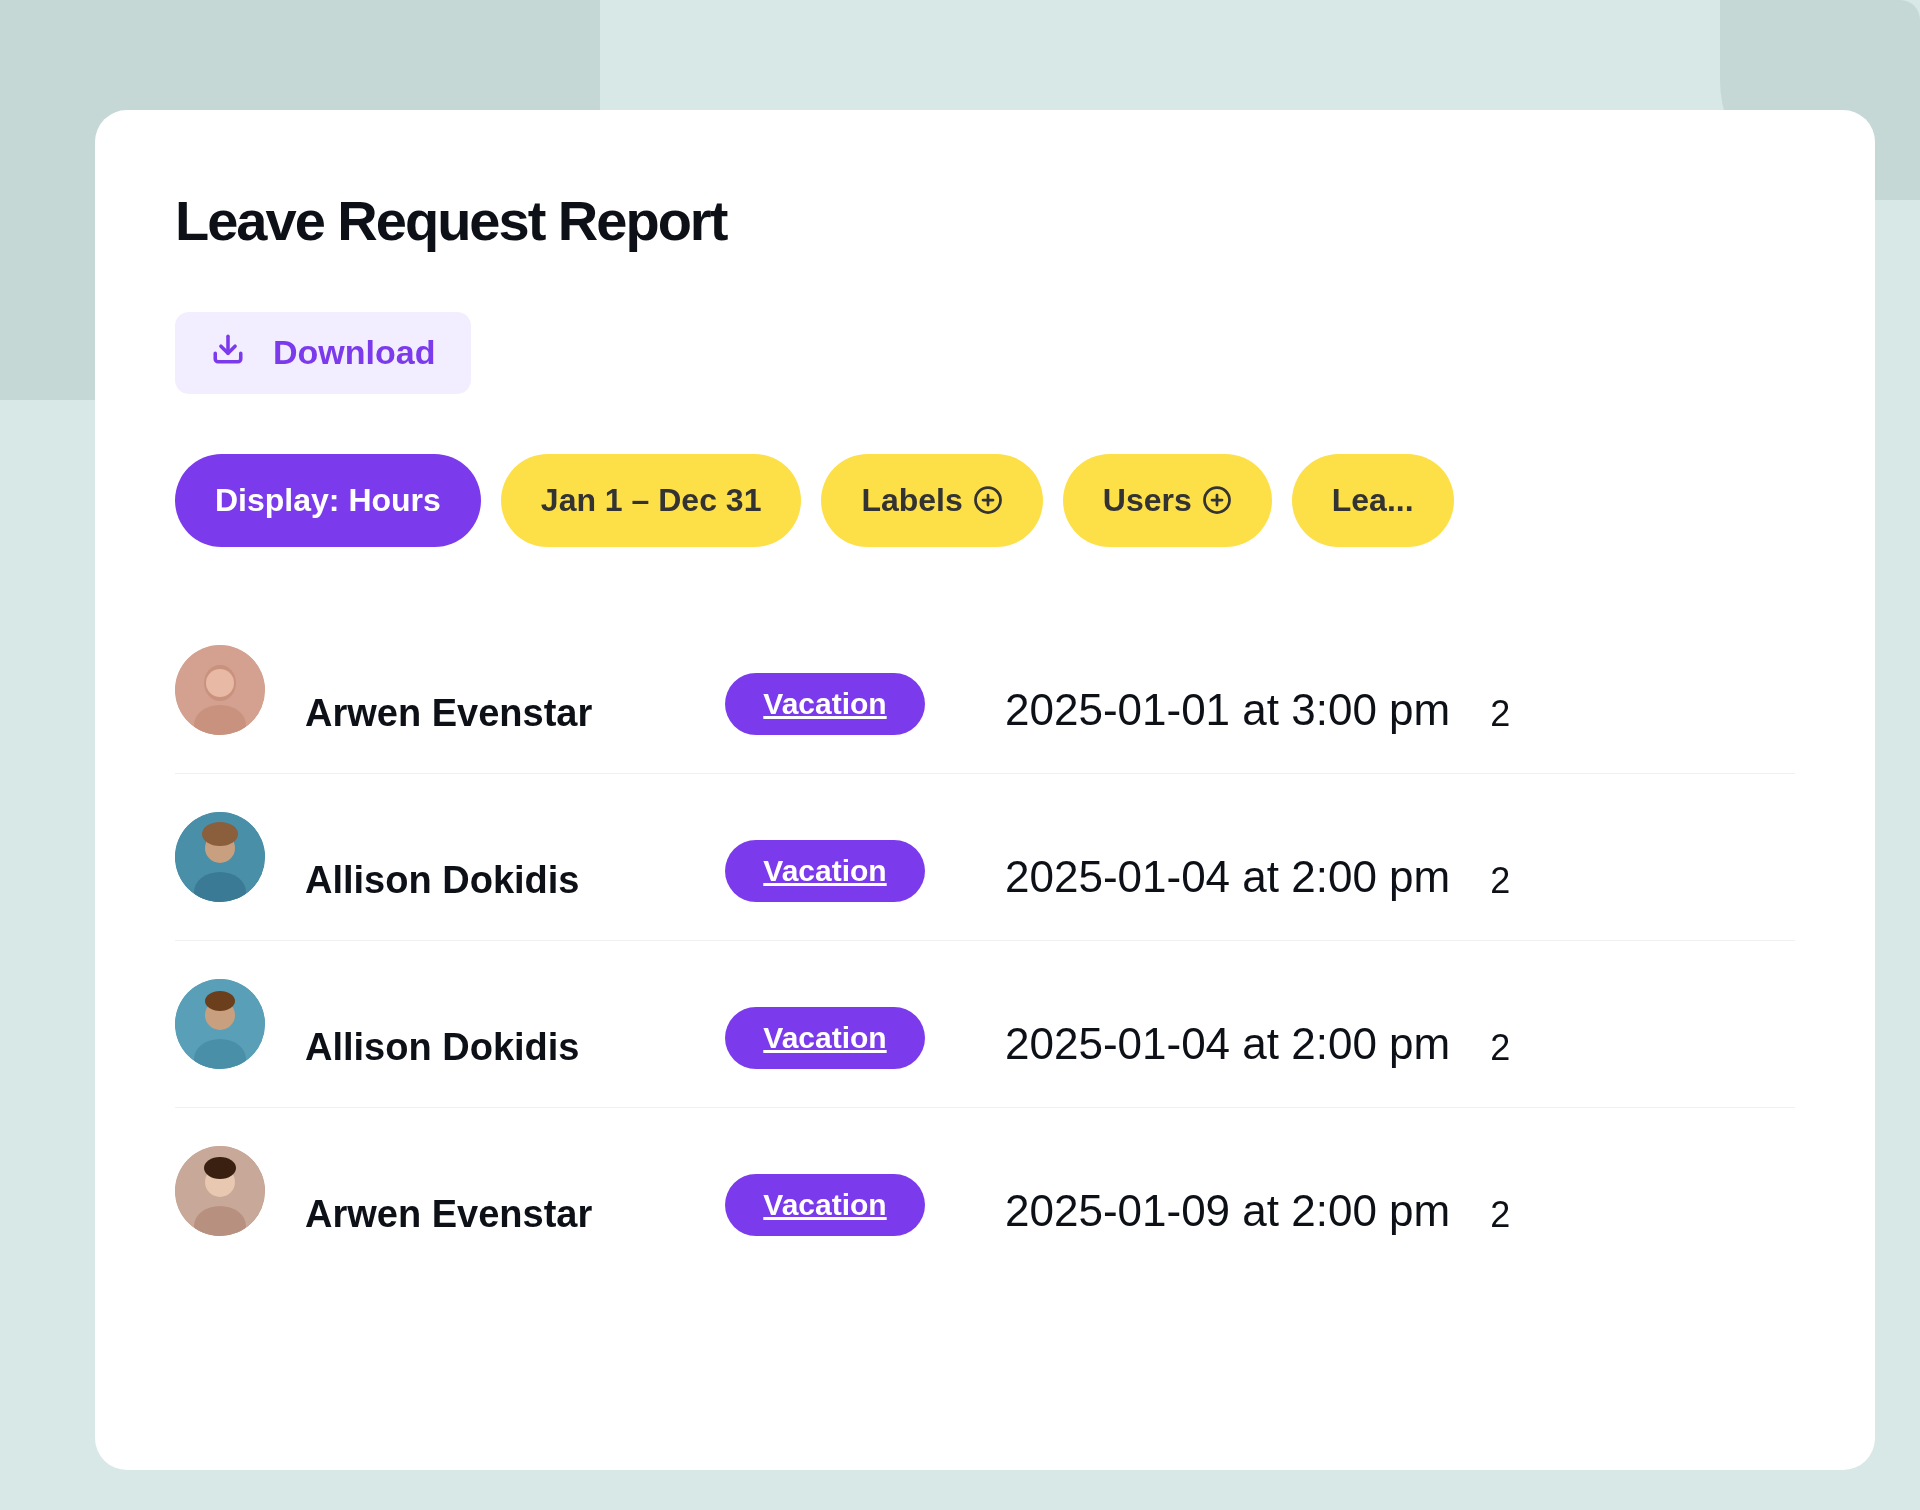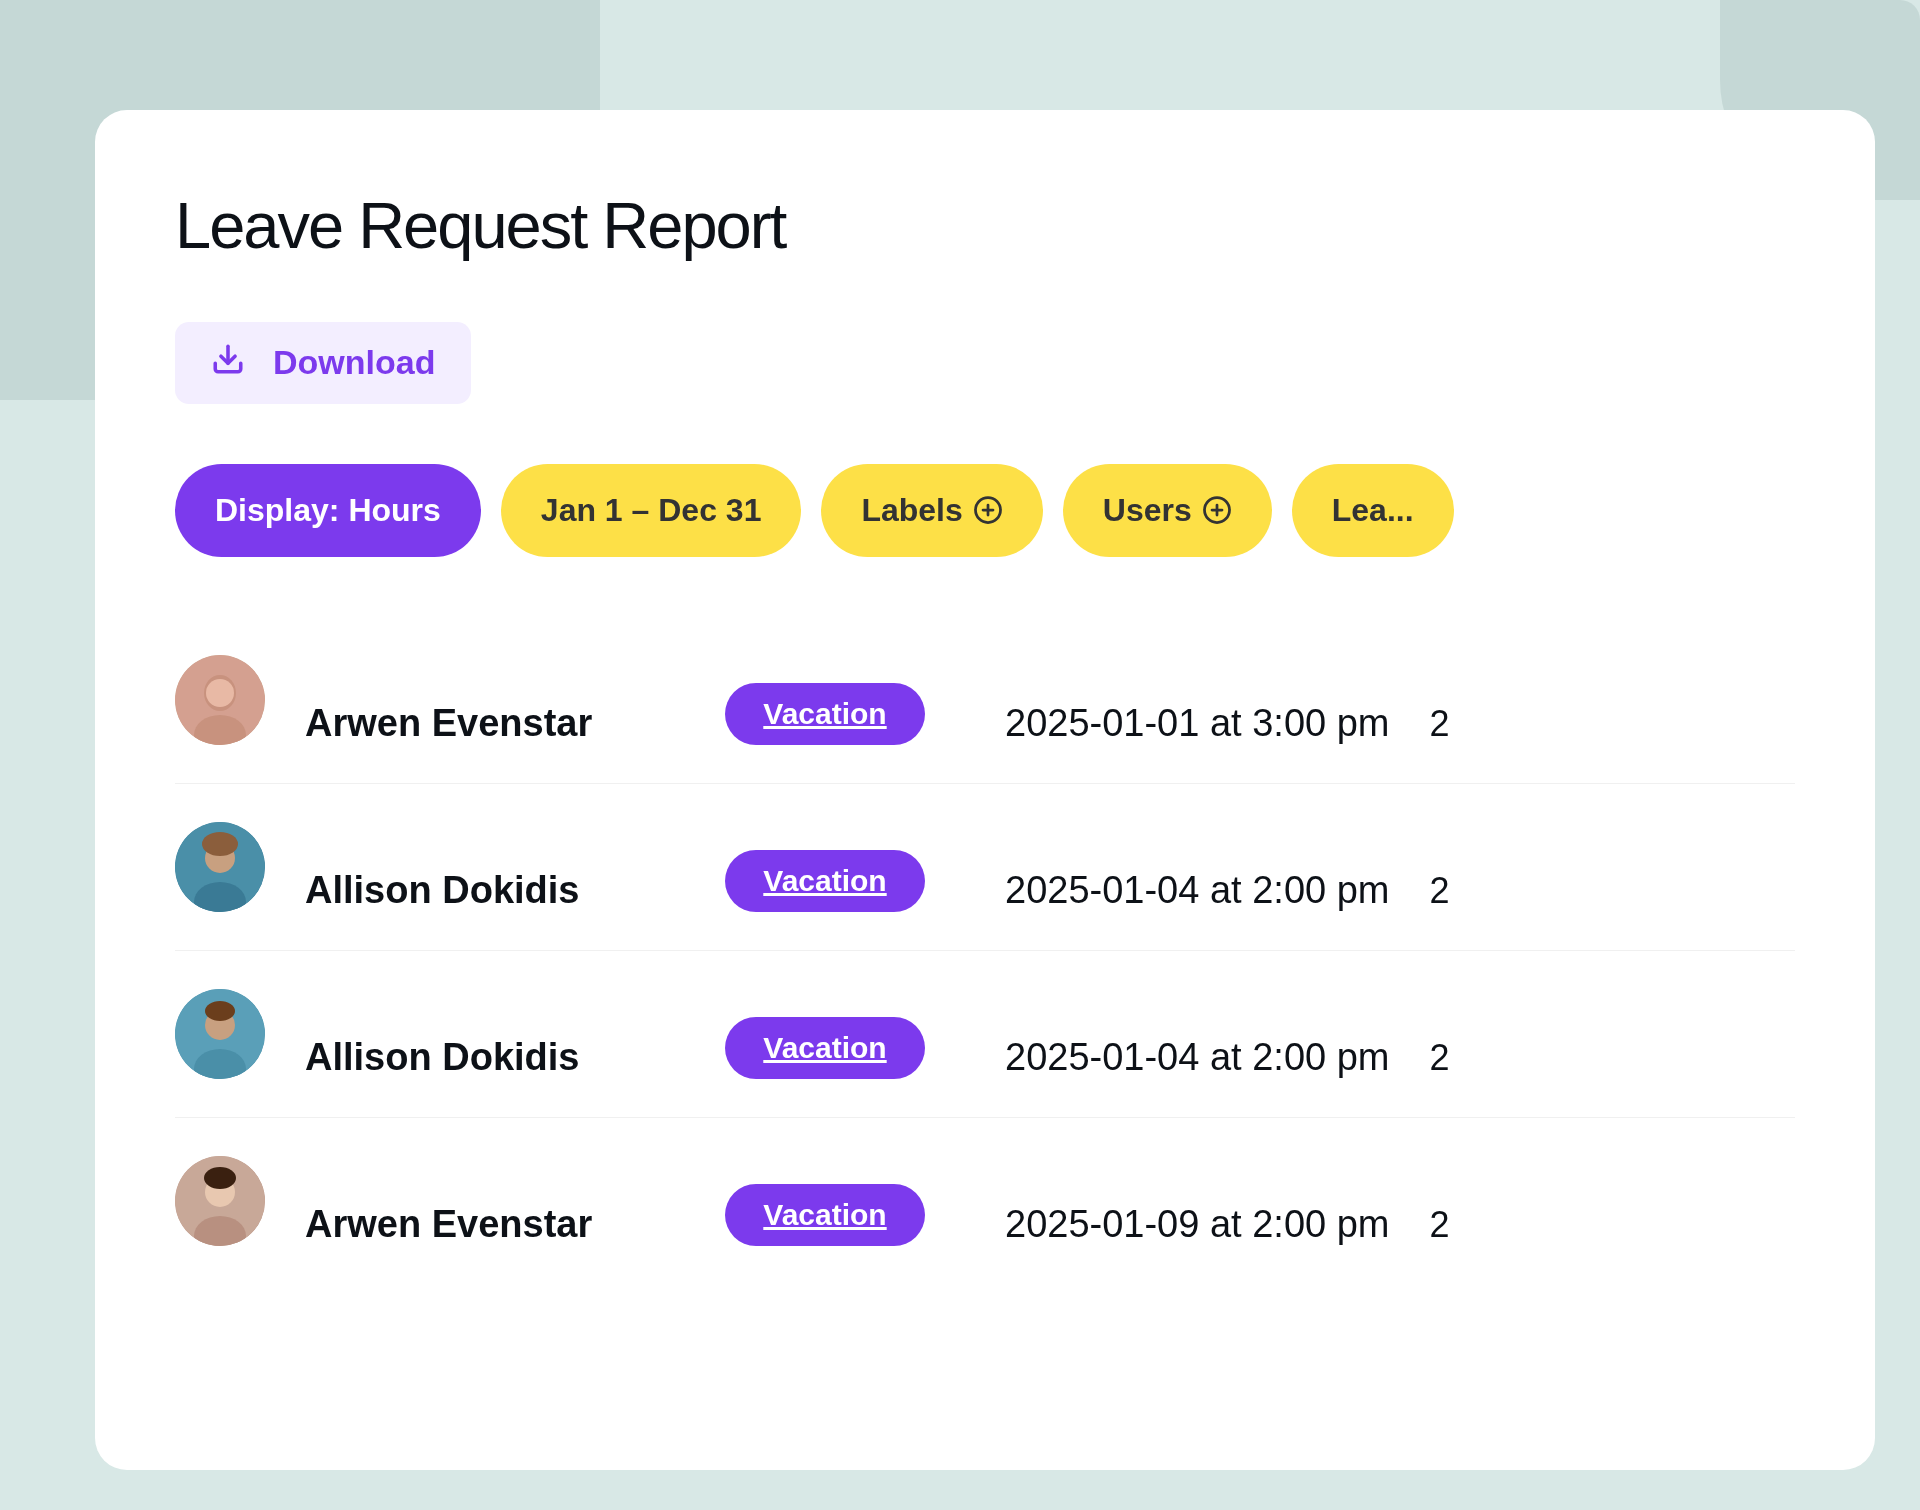--- a/index.html
+++ b/index.html
@@ -46,22 +46,22 @@
       width: 1780px;
       height: 1360px;
       background: #ffffff;
       border-radius: 32px 32px 32px 32px;
       z-index: 1;
       padding: 80px 80px;
       overflow: hidden;
     }
 
     .page-title {
-      font-size: 65px;
-      font-weight: 400;
+      font-size: 56px;
+      font-weight: 700;
       color: #0d1117;
       letter-spacing: -2px;
       margin-bottom: 60px;
       line-height: 1.1;
     }
 
     .download-button {
       display: inline-flex;
       align-items: center;
       gap: 28px;
@@ -174,21 +174,21 @@
       border-radius: 50px;
       padding: 14px 36px;
       font-size: 30px;
       font-weight: 700;
       min-width: 200px;
       justify-content: center;
       text-decoration: underline;
     }
 
     .date-text {
-      font-size: 38px;
+      font-size: 44px;
       color: #0d1117;
       font-weight: 400;
       margin-left: 40px;
     }
 
     .partial-text {
       font-size: 36px;
       color: #0d1117;
       font-weight: 400;
     }

